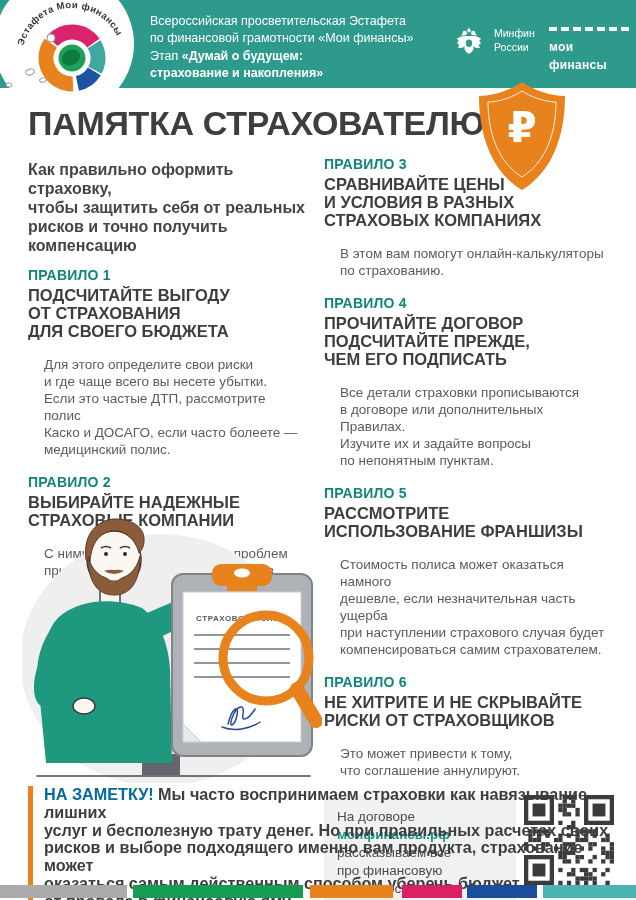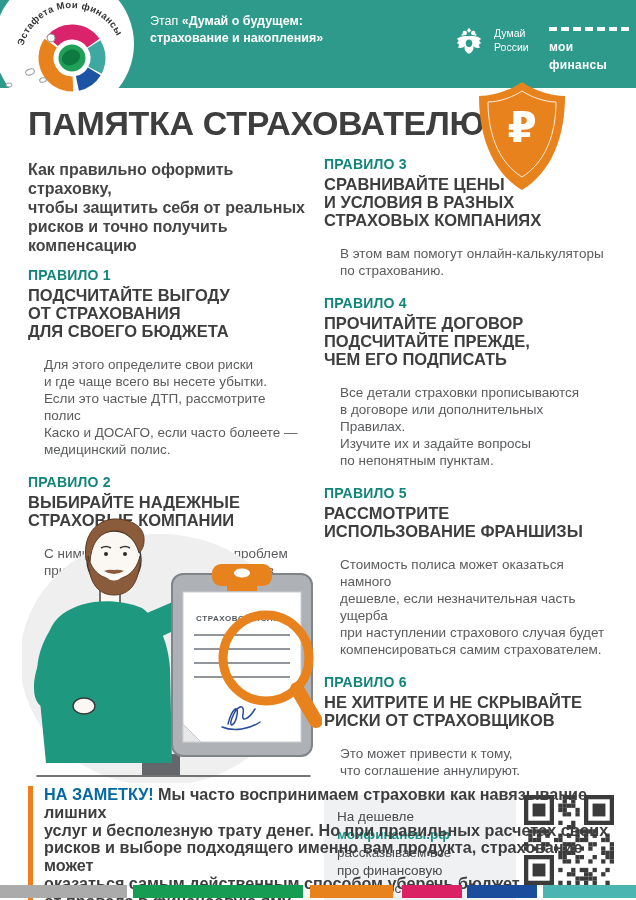--- a/index.html
+++ b/index.html
@@ -54,36 +54,38 @@
   .bar1{left:0;width:127px;} .bar2{left:133px;width:170px;} .bar3{left:310px;width:83px;}
   .bar4{left:402px;width:60px;} .bar5{left:467px;width:70px;} .bar6{left:543px;width:93px;}
 </style>
 </head>
 <body>
 
 <div class="page">
 
   <div class="header">
     <div class="header-text">
+      <p class="pre">Всероссийская просветительская Эстафета
+по финансовой грамотности «Мои финансы»</p>
       <p><span>Этап </span><span class="b pre">«Думай о будущем:
 страхование и накопления»</span></p>
     </div>
     <div class="minfin">
       <svg width="34" height="34" viewBox="0 0 36 36">
         <g fill="#fff">
           <path d="M18 4 l2.2 3 -2.2 2.2 -2.2 -2.2 z"></path>
           <circle cx="13.5" cy="9.5" r="2.3"></circle>
             <circle cx="22.5" cy="9.5" r="2.3"></circle>
           <path d="M12 10 l-2.5 1.6 2.5 1 z"></path>
             <path d="M24 10 l2.5 1.6 -2.5 1 z"></path>
           <path d="M18 13 C13 12 8 13 5 16 C8 17 7 19 5 20 C8 21 8 23 6 25 C10 26 12 25 13.5 23 C12.5 27 14.5 30 18 31.5 C21.5 30 23.5 27 22.5 23 C24 25 26 26 30 25 C28 23 28 21 31 20 C29 19 28 17 31 16 C28 13 23 12 18 13 Z"></path>
           <ellipse cx="18" cy="20.5" rx="3.4" ry="4" fill="#2E9A8C"></ellipse>
         </g>
       </svg>
-      <span class="minfin-label pre">Думай
+      <span class="minfin-label pre">Минфин
 России</span>
     </div>
     <div class="mf-logo">
       <span class="mf-dashes"></span>
       <span class="mf-label">мои финансы</span>
     </div>
   </div>
 
   <svg class="logo" width="150" height="132" viewBox="0 0 150 132">
     <circle cx="68" cy="58" r="70" fill="#fff"></circle>
@@ -178,21 +180,21 @@
     <article class="rule">
       <h3 class="rule-label">ПРАВИЛО 6</h3>
       <h2 class="rule-heading pre">НЕ ХИТРИТЕ И НЕ СКРЫВАЙТЕ
 РИСКИ ОТ СТРАХОВЩИКОВ</h2>
       <p class="rule-body pre">Это может привести к тому,
 что соглашение аннулируют.</p>
     </article>
 
     <div class="qr-row">
       <div class="qr-box">
-        <p class="qr-text"><span>На дешевле </span><span class="qr-link">моифинансы.рф</span><span class="pre">
+        <p class="qr-text"><span>На договоре </span><span class="qr-link">моифинансы.рф</span><span class="pre">
 рассказываем все
 про финансовую грамотность,
 накопления и страхование</span></p>
       </div>
       <svg class="qr-code" viewBox="0 0 84 84">
           <rect x="36" y="0" width="4" height="4" fill="#3B3B3B"></rect>
           <rect x="40" y="0" width="4" height="4" fill="#3B3B3B"></rect>
           <rect x="44" y="0" width="4" height="4" fill="#3B3B3B"></rect>
           <rect x="36" y="4" width="4" height="4" fill="#3B3B3B"></rect>
           <rect x="44" y="4" width="4" height="4" fill="#3B3B3B"></rect>

